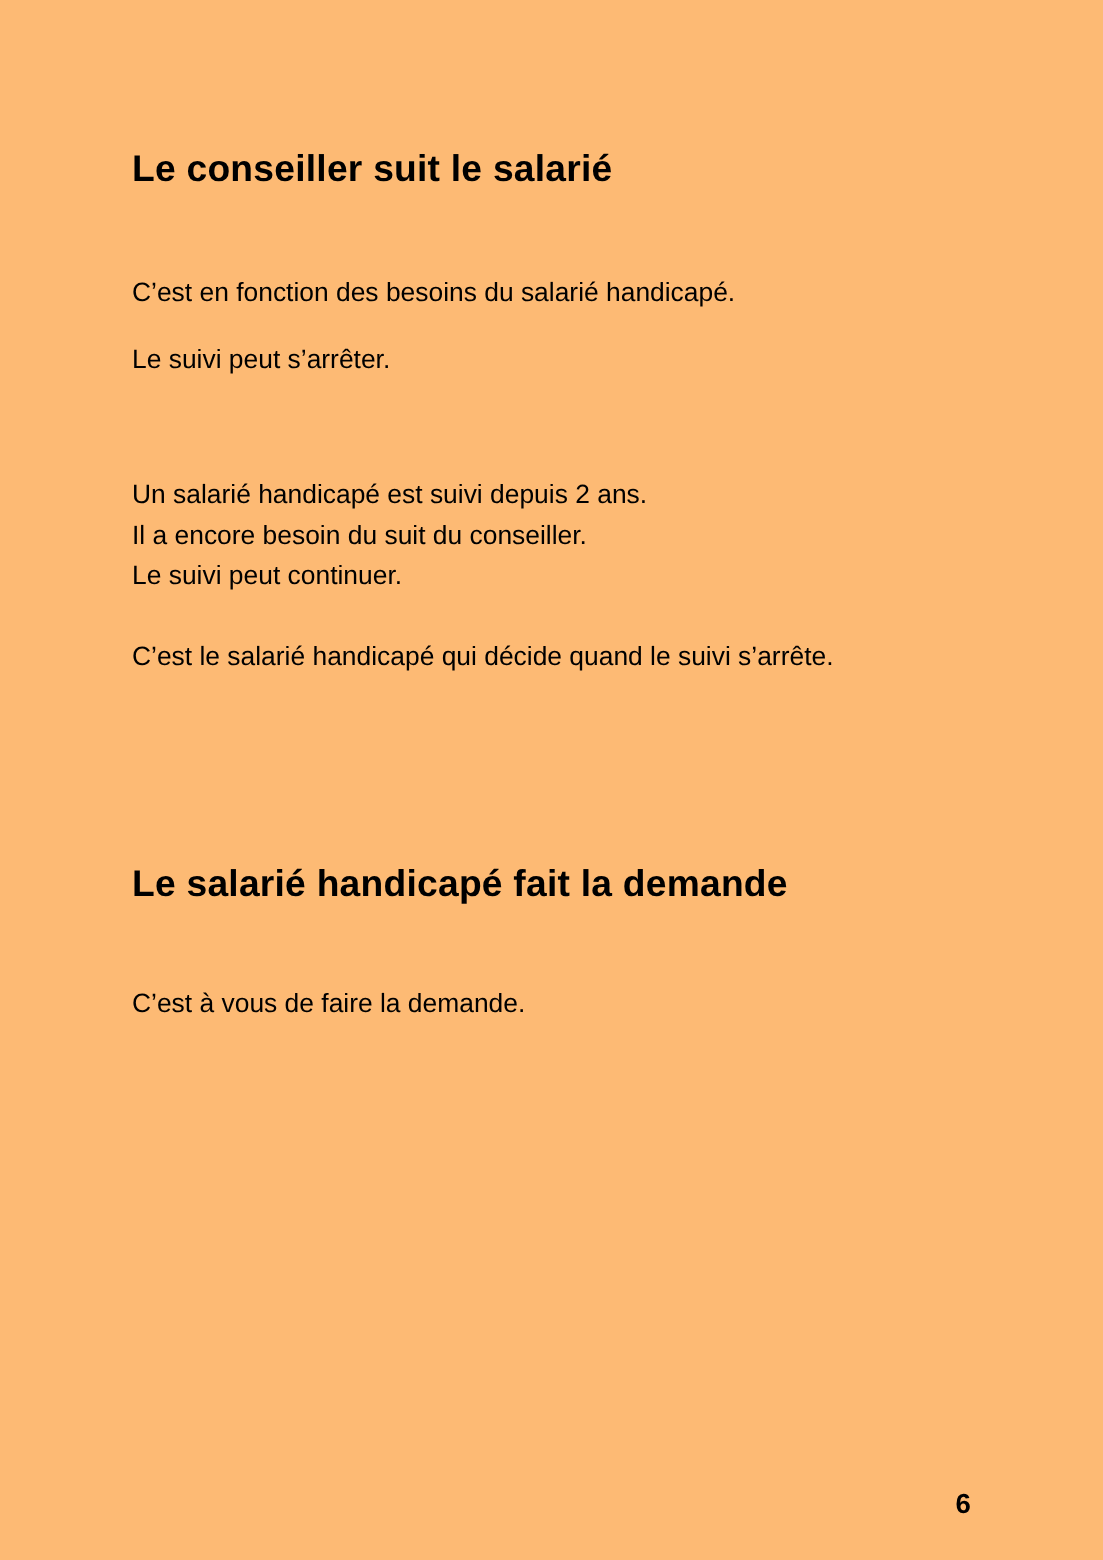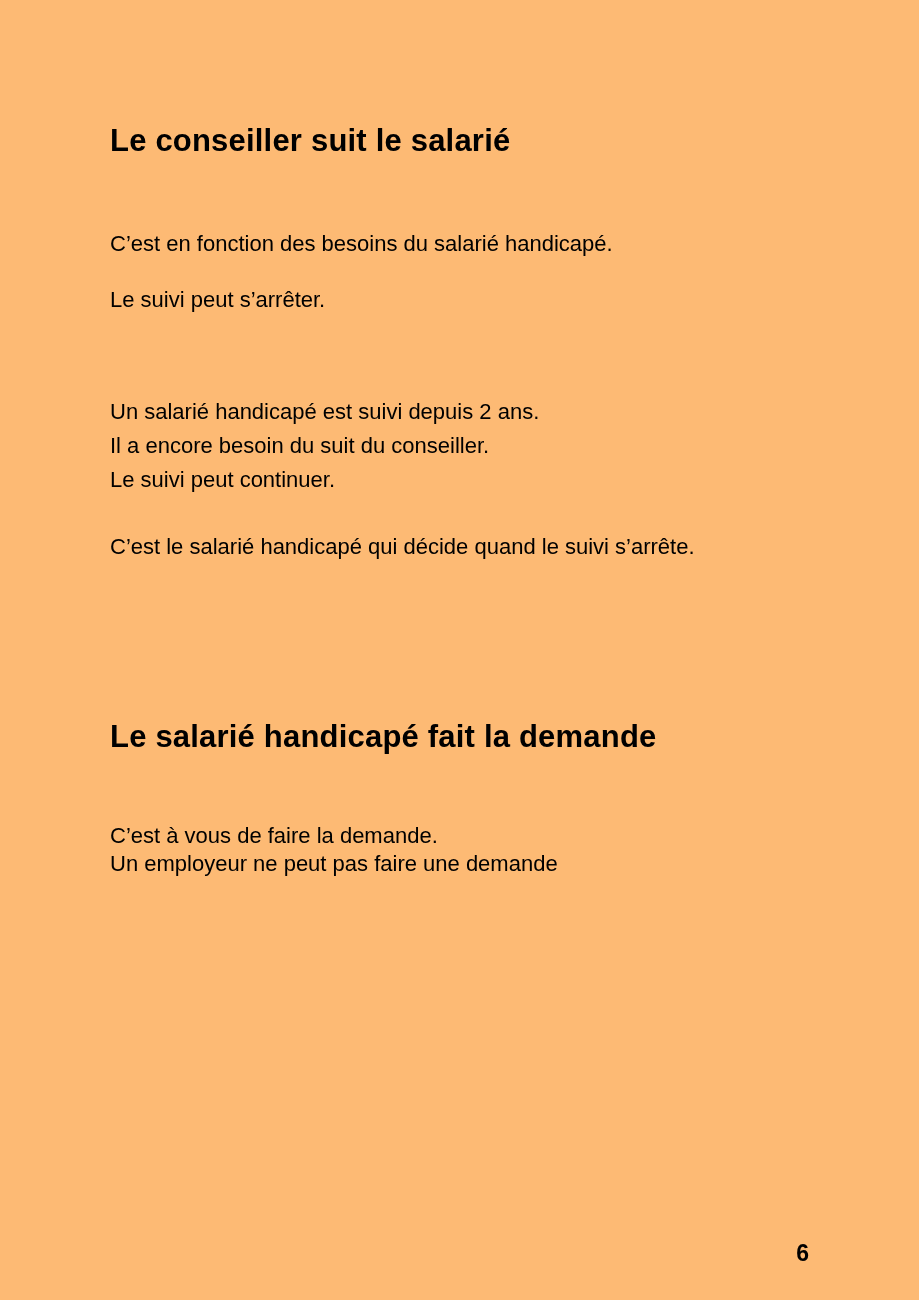--- a/index.html
+++ b/index.html
@@ -81,18 +81,17 @@
 
   <h1 class="heading" id="heading-2">
     <div>Le salarié handicapé fait la demande</div>
   </h1>
 
   <div class="para" id="para-5">
     <div>C’est à vous de faire la demande.</div>
   </div>
 
   <div class="para" id="para-6">
-    <div>Un employeur ne peut pas faire une demande</div>
   </div>
 
   <div class="page-number">6</div>
 
 </div>
 
 </body></html>

